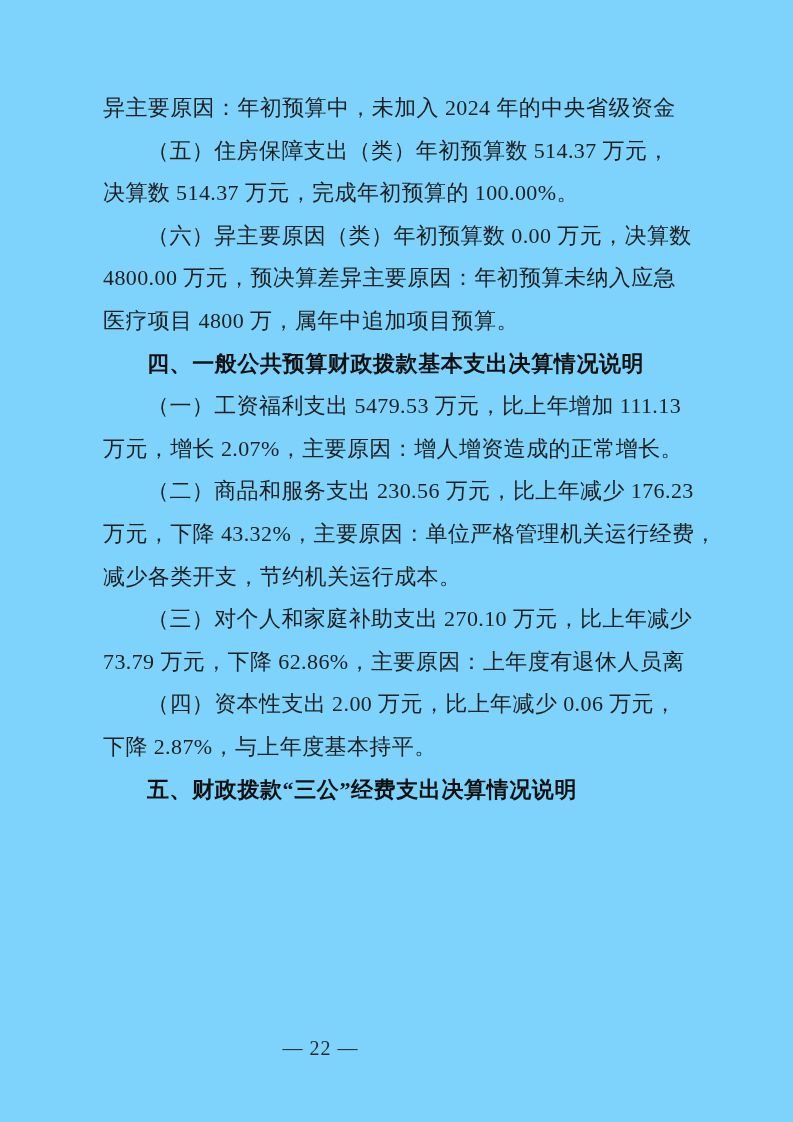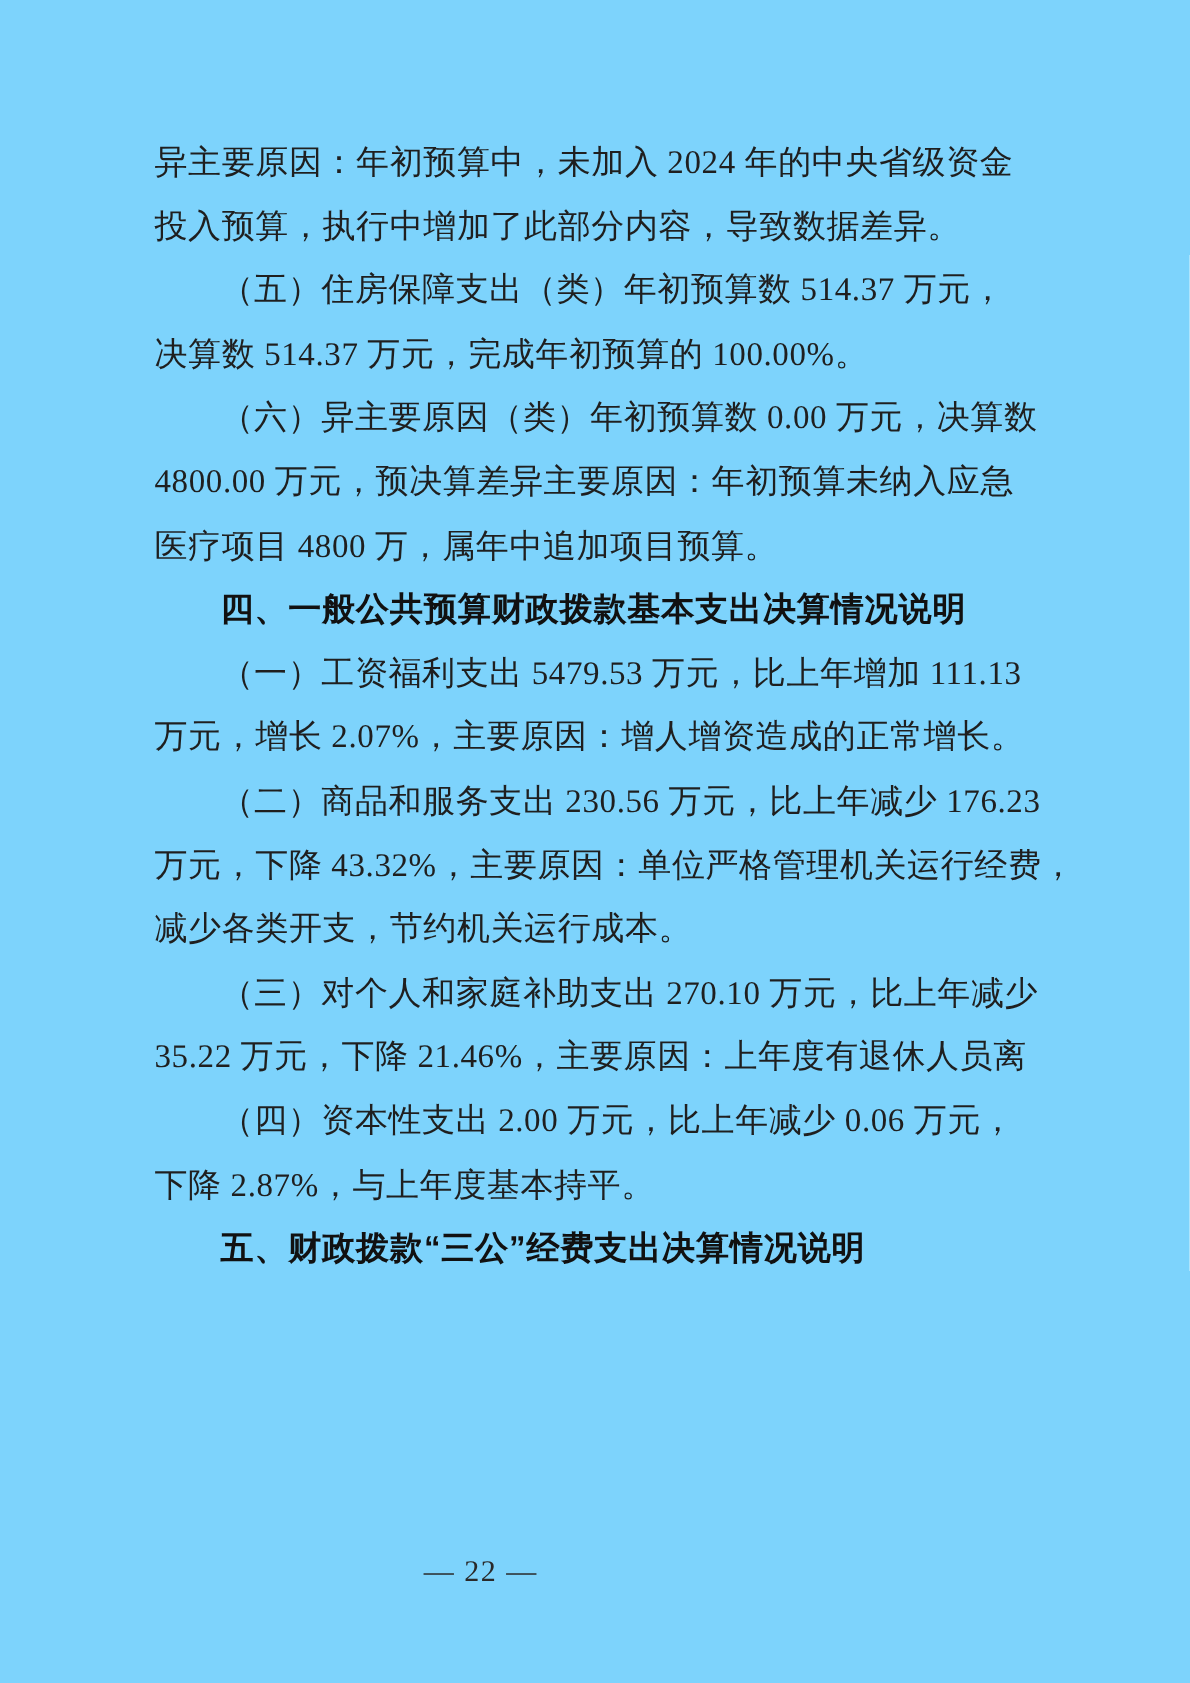--- a/index.html
+++ b/index.html
@@ -27,21 +27,21 @@
     height: 42.6px;
     line-height: 42.6px;
     font-size: 22px;
     letter-spacing: 0.4px;
     white-space: nowrap;
   }
   .line.indent {
     padding-left: 44px;
   }
   .block.heading .line {
-    font-family: Liberation Sans, sans-serif;
+    font-family: Liberation Serif, serif;
     font-weight: bold;
     letter-spacing: 0.6px;
     color: #111111;
   }
   .footer {
     position: absolute;
     left: 0;
     top: 1034px;
     width: 641px;
     text-align: center;
@@ -51,21 +51,20 @@
     color: #2a2a2a;
   }
 </style>
 </head>
 <body>
 
 <div class="page">
   <div class="text-block" id="text-block">
       <div class="block body">
         <div class="line">异主要原因：年初预算中，未加入 2024 年的中央省级资金</div>
-        <div class="line">投入预算，执行中增加了此部分内容，导致数据差异。</div>
       </div>
       <div class="block body">
         <div class="line indent">（五）住房保障支出（类）年初预算数 514.37 万元，</div>
         <div class="line">决算数 514.37 万元，完成年初预算的 100.00%。</div>
       </div>
       <div class="block body">
         <div class="line indent">（六）异主要原因（类）年初预算数 0.00 万元，决算数</div>
         <div class="line">4800.00 万元，预决算差异主要原因：年初预算未纳入应急</div>
         <div class="line">医疗项目 4800 万，属年中追加项目预算。</div>
       </div>
@@ -76,21 +75,21 @@
         <div class="line indent">（一）工资福利支出 5479.53 万元，比上年增加 111.13</div>
         <div class="line">万元，增长 2.07%，主要原因：增人增资造成的正常增长。</div>
       </div>
       <div class="block body">
         <div class="line indent">（二）商品和服务支出 230.56 万元，比上年减少 176.23</div>
         <div class="line">万元，下降 43.32%，主要原因：单位严格管理机关运行经费，</div>
         <div class="line">减少各类开支，节约机关运行成本。</div>
       </div>
       <div class="block body">
         <div class="line indent">（三）对个人和家庭补助支出 270.10 万元，比上年减少</div>
-        <div class="line">35.22 万元，下降 21.46%，主要原因：上年度有退休人员离</div>
+        <div class="line">73.79 万元，下降 62.86%，主要原因：上年度有退休人员离</div>
       </div>
       <div class="block body">
         <div class="line indent">（四）资本性支出 2.00 万元，比上年减少 0.06 万元，</div>
         <div class="line">下降 2.87%，与上年度基本持平。</div>
       </div>
       <div class="block heading">
         <div class="line indent">五、财政拨款“三公”经费支出决算情况说明</div>
       </div>
     </div>
   <div class="footer">

